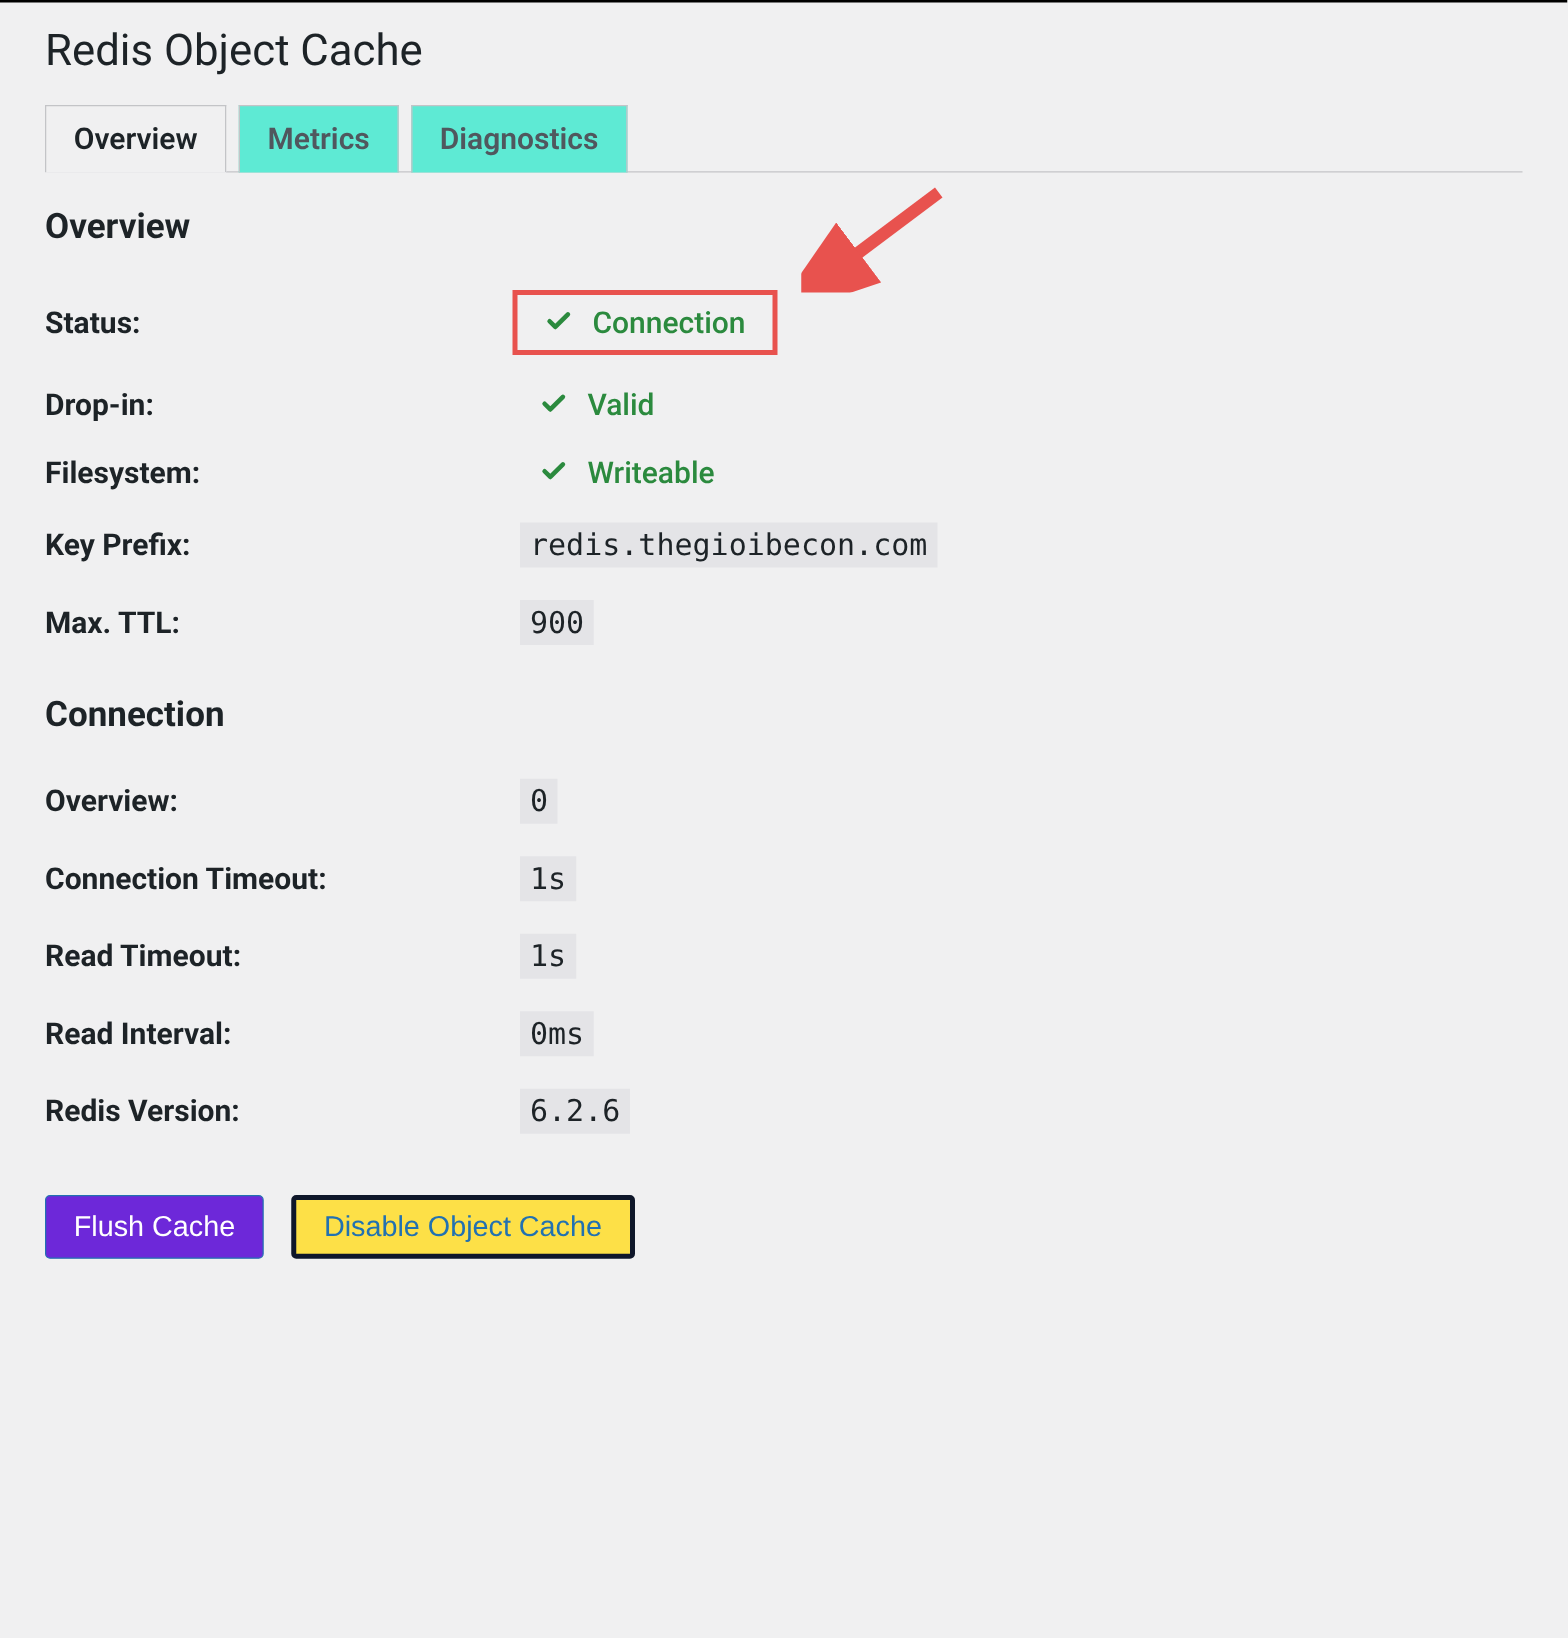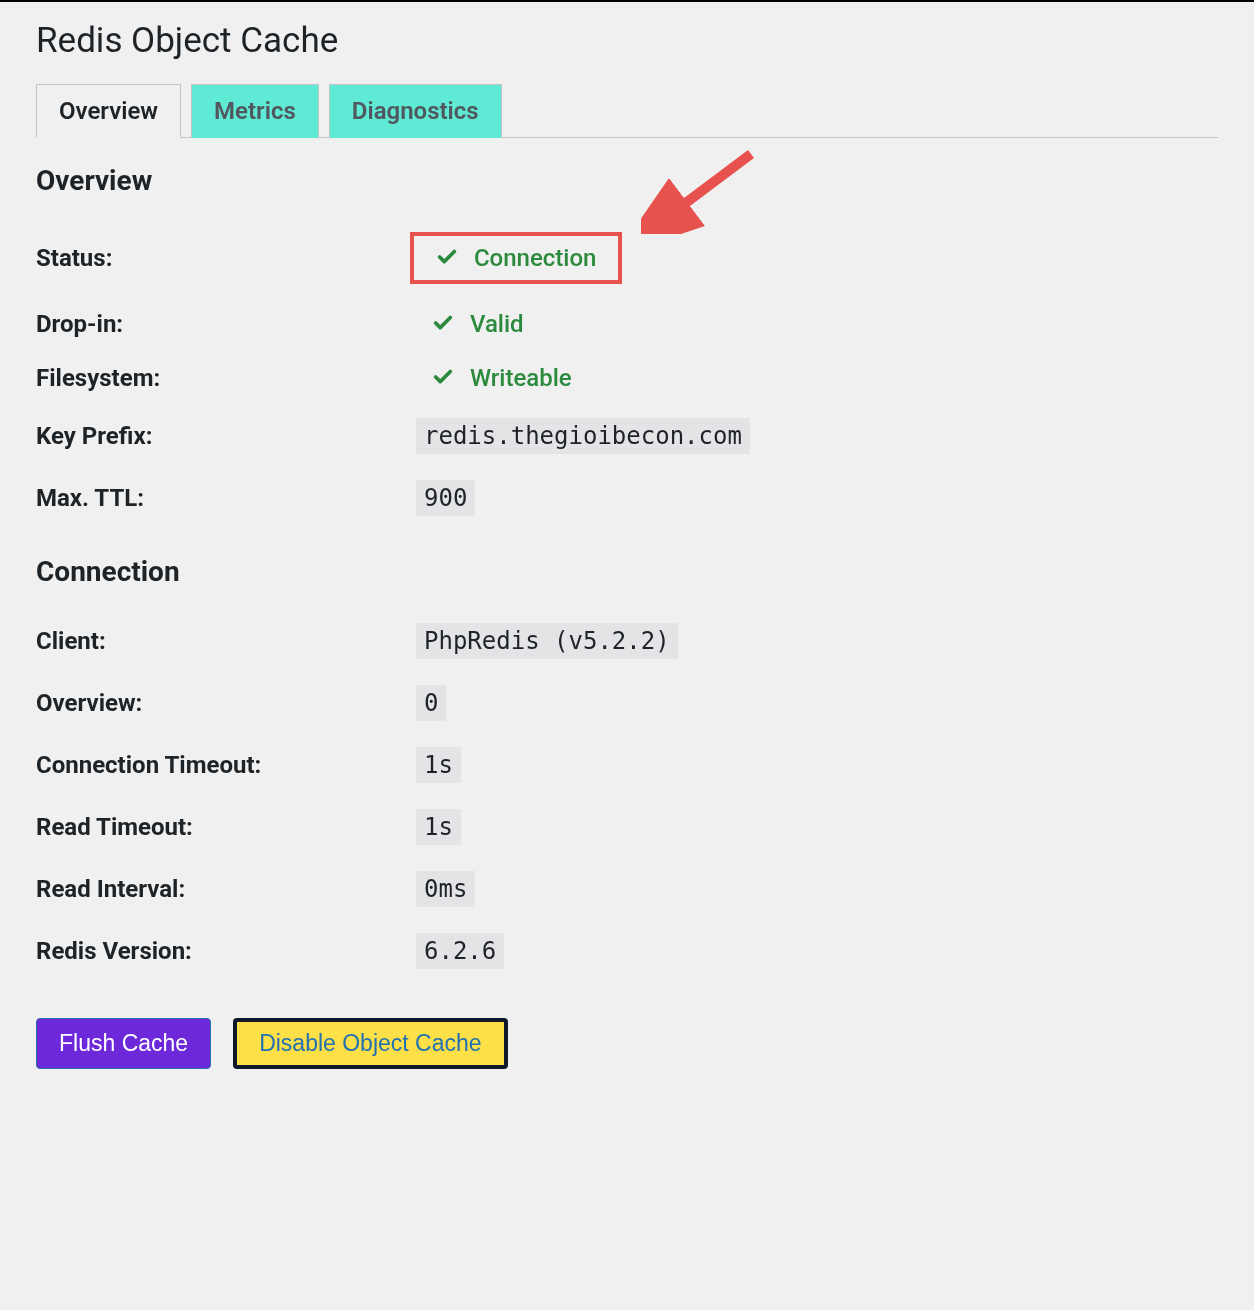--- a/index.html
+++ b/index.html
@@ -149,24 +149,20 @@
       <th>Max. TTL:</th>
       <td><code>900</code></td>
     </tr>
   </tbody>
     </table>
 
   <h2 class="section-title">Connection</h2>
 
   <table class="form-table">
     <tbody>
-        <tr>
-      <th>Client:</th>
-      <td><code>PhpRedis (v5.2.2)</code></td>
-    </tr>
     <tr>
       <th>Overview:</th>
       <td><code>0</code></td>
     </tr>
     <tr>
       <th>Connection Timeout:</th>
       <td><code>1s</code></td>
     </tr>
     <tr>
       <th>Read Timeout:</th>

